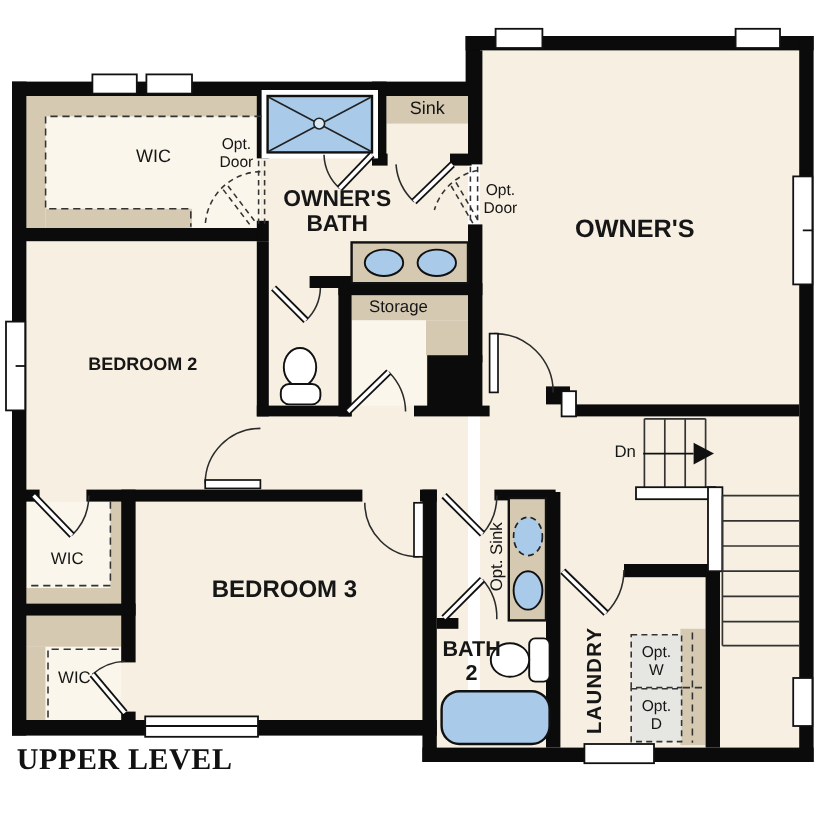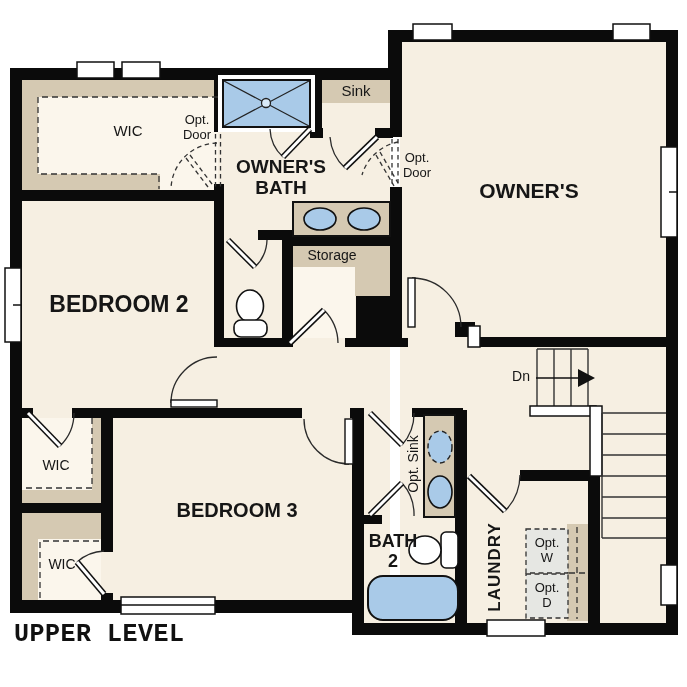--- a/index.html
+++ b/index.html
@@ -6,21 +6,21 @@
     --wall:#0b0b0b; --floor:#f6efe2; --closet:#fbf6ec; --tan:#d5c9b2;
     --blue:#a9cae8; --gray:#e6e7e3; --ink:#161616; --line:#2b2b2b;
   }
   html,body{margin:0;padding:0;background:#fff;}
   #plan{position:relative;width:687px;height:687px;background:#fff;overflow:hidden;}
   #plan svg{position:absolute;left:0;top:0;}
   .lbl{position:absolute;transform:translate(-50%,-50%);font-family:"Liberation Sans",sans-serif;
        color:var(--ink);text-align:center;white-space:nowrap;line-height:1.12;}
   .b{font-weight:bold;}
   .vert{transform:translate(-50%,-50%) rotate(-90deg);}
-  .title{position:absolute;font-family:Liberation Mono, monospace;font-weight:bold;
+  .title{position:absolute;font-family:Liberation Serif, serif;font-weight:bold;
          color:#111;letter-spacing:.5px;}
 </style>
 </head>
 <body>
 
 <div id="plan">
 <svg width="687" height="687" viewBox="0 0 687 687">
 
   <g>
     <rect x="22" y="80" width="368" height="520" fill="var(--floor)"></rect>
@@ -253,25 +253,25 @@
   </div>
   <div class="lbl" style="left:356px;top:91px;font-size:15px">Sink</div>
   <div class="lbl b" style="left:529px;top:191px;font-size:21px">
     <div>OWNER'S</div>
   </div>
   <div class="lbl" style="left:417px;top:166px;font-size:13px">
     <div>Opt.</div>
     <div>Door</div>
   </div>
   <div class="lbl" style="left:332px;top:256px;font-size:14px">Storage</div>
-  <div class="lbl b" style="left:119px;top:305px;font-size:23px">BEDROOM 2</div>
+  <div class="lbl b" style="left:119px;top:305px;font-size:15px">BEDROOM 2</div>
   <div class="lbl" style="left:521px;top:377px;font-size:14px">Dn</div>
   <div class="lbl" style="left:56px;top:466px;font-size:14px">WIC</div>
   <div class="lbl" style="left:62px;top:565px;font-size:14px">WIC</div>
-  <div class="lbl b" style="left:237px;top:510px;font-size:20px">BEDROOM 3</div>
+  <div class="lbl b" style="left:237px;top:492px;font-size:20px">BEDROOM 3</div>
   <div class="lbl vert" style="left:414px;top:464px;font-size:14px">Opt. Sink</div>
   <div class="lbl b" style="left:393px;top:551px;font-size:18px">
     <div>BATH</div>
     <div>2</div>
   </div>
   <div class="lbl b vert" style="left:495px;top:567px;font-size:17px;letter-spacing:1px">LAUNDRY</div>
   <div class="lbl" style="left:547px;top:551px;font-size:13px">
     <div>Opt.</div>
     <div>W</div>
   </div>

